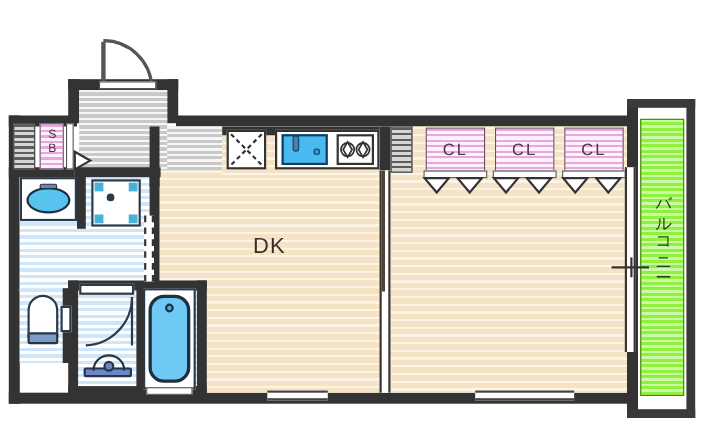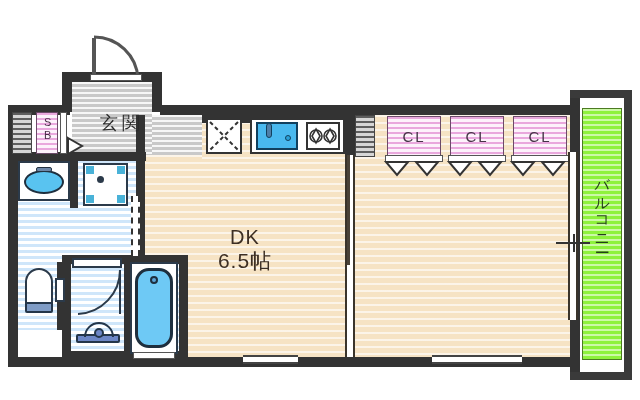--- a/index.html
+++ b/index.html
@@ -126,21 +126,20 @@
     <path d="M2 2 A44 44 0 0 1 46 44" fill="none" stroke="#555555" stroke-width="3"></path>
   </svg>
   <div class="abs" style="left:90px;top:74px;width:52px;height:7px;background:#ffffff;border:1px solid #555;"></div>
 
   <div class="abs closet-fill" style="left:36px;top:112px;width:22px;height:42px;border:1px solid #6b4a68;">
     <div class="lbl lbl-sb lbl-vert" style="position:absolute;left:4px;top:3px;">SB</div>
   </div>
   <div class="abs shaft-fill" style="left:12px;top:112px;width:20px;height:42px;border:1px solid #444;"></div>
   <div class="abs" style="left:60px;top:112px;width:7px;height:42px;background:#ffffff;border:1px solid #555;"></div>
 
-  <div class="abs lbl lbl-genkan" style="left:74px;top:113px;width:96px;">玄関</div>
 
   <svg class="abs" style="left:66px;top:136px;width:18px;height:20px;" viewBox="0 0 18 20">
     <path d="M2 2 L16 10 L2 18 Z" fill="#ffffff" stroke="#333333" stroke-width="2"></path>
   </svg>
 
   <div class="abs white-box" style="left:18px;top:161px;width:52px;height:40px;background:#ffffff;border:2px solid #2b3a4a;"></div>
   <div class="abs sink-basin" style="left:24px;top:170px;width:40px;height:24px;"></div>
   <div class="abs" style="left:36px;top:167px;width:16px;height:5px;background:#6d87a8;border:1px solid #23313f;border-radius:2px;"></div>
 
   <div class="abs white-box" style="left:83px;top:163px;width:45px;height:43px;">
@@ -218,23 +217,22 @@
     <g fill="#ffffff" stroke="#333333" stroke-width="2">
       <path d="M6 1 L28 1 L17 14 Z"></path>
       <path d="M36 1 L58 1 L47 14 Z"></path>
       <path d="M69 1 L91 1 L80 14 Z"></path>
       <path d="M99 1 L121 1 L110 14 Z"></path>
       <path d="M132 1 L154 1 L143 14 Z"></path>
       <path d="M162 1 L184 1 L173 14 Z"></path>
     </g>
   </svg>
 
-  <div class="abs" style="left:195px;top:226px;width:100px;">
+  <div class="abs" style="left:195px;top:213px;width:100px;">
     <div class="lbl lbl-room-name">DK</div>
-    <div class="lbl lbl-room-size">6.5帖</div>
   </div>
 
   <div class="abs" style="left:416px;top:226px;width:100px;">
   </div>
 
   <div class="abs lbl lbl-balcony lbl-vert" style="left:594px;top:168px;">バルコニー</div>
 
   <div class="abs" style="left:243px;top:355px;width:55px;height:9px;background:#ffffff;
               border-top:2px solid #444;border-bottom:2px solid #444;"></div>
 

